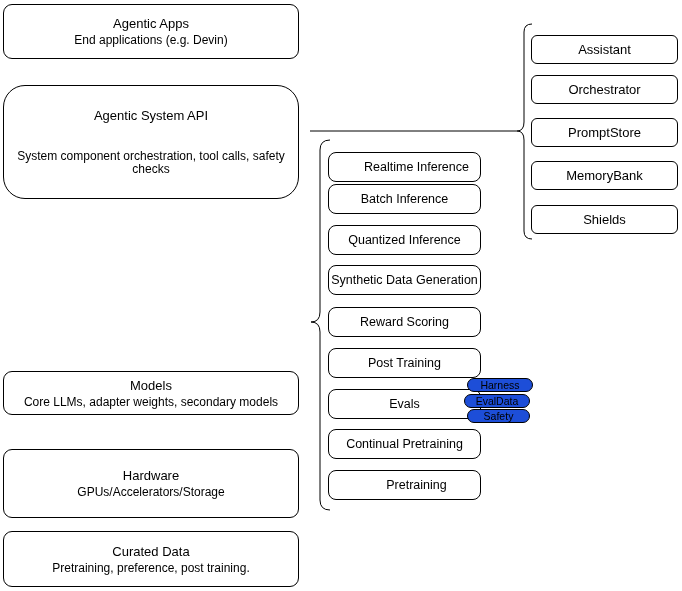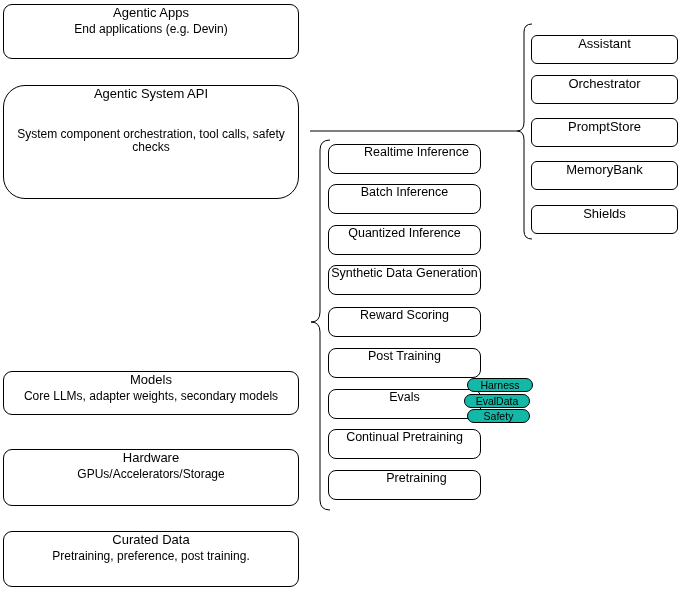--- a/index.html
+++ b/index.html
@@ -17,20 +17,21 @@
     overflow: hidden;
   }
   .box {
     position: absolute;
     box-sizing: border-box;
     background: #ffffff;
     border: 1px solid #000000;
     display: flex;
     flex-direction: column;
     align-items: center;
+    justify-content: center;
     text-align: center;
   }
   .lbox {
     left: 3px;
     width: 296px;
     border-radius: 9px;
   }
   .lbox.bigradius { border-radius: 22px; }
   .lbox .title {
     font-size: 13px;
@@ -53,21 +54,21 @@
     left: 531px;
     width: 147px;
     height: 29px;
     border-radius: 6px;
     font-size: 13px;
     white-space: nowrap;
   }
   .pill {
     position: absolute;
     box-sizing: border-box;
-    background: #14b8a6;
+    background: #1d4ed8;
     border: 1px solid #000000;
     border-radius: 8px;
     height: 14px;
     display: flex;
     align-items: center;
     justify-content: center;
     font-size: 10.5px;
     line-height: 12px;
     white-space: nowrap;
     z-index: 3;
@@ -102,31 +103,31 @@
     <div class="title">Agentic System API</div>
     <div class="subtitle">System component orchestration, tool calls, safety checks</div>
   </div>
 
 
   <div class="box lbox" style="top:371px; height:44px;">
     <div class="title">Models</div>
     <div class="subtitle">Core LLMs, adapter weights, secondary models</div>
   </div>
 
-  <div class="box lbox" style="top:449px; height:57px;">
+  <div class="box lbox" style="top:449px; height:69px;">
     <div class="title">Hardware</div>
     <div class="subtitle">GPUs/Accelerators/Storage</div>
   </div>
 
   <div class="box lbox" style="top:531px; height:56px;">
     <div class="title">Curated Data</div>
     <div class="subtitle">Pretraining, preference, post training.</div>
   </div>
 
-  <div class="box mbox" style="top:144px;padding-left:24px;">
+  <div class="box mbox" style="top:152px;padding-left:24px;">
     <span>Realtime Inference</span>
   </div>
   <div class="box mbox" style="top:225px;">
     <span>Quantized Inference</span>
   </div>
   <div class="box mbox" style="top:184px;">
     <span>Batch Inference</span>
   </div>
   <div class="box mbox" style="top:265px;">
     <span>Synthetic Data Generation</span>

